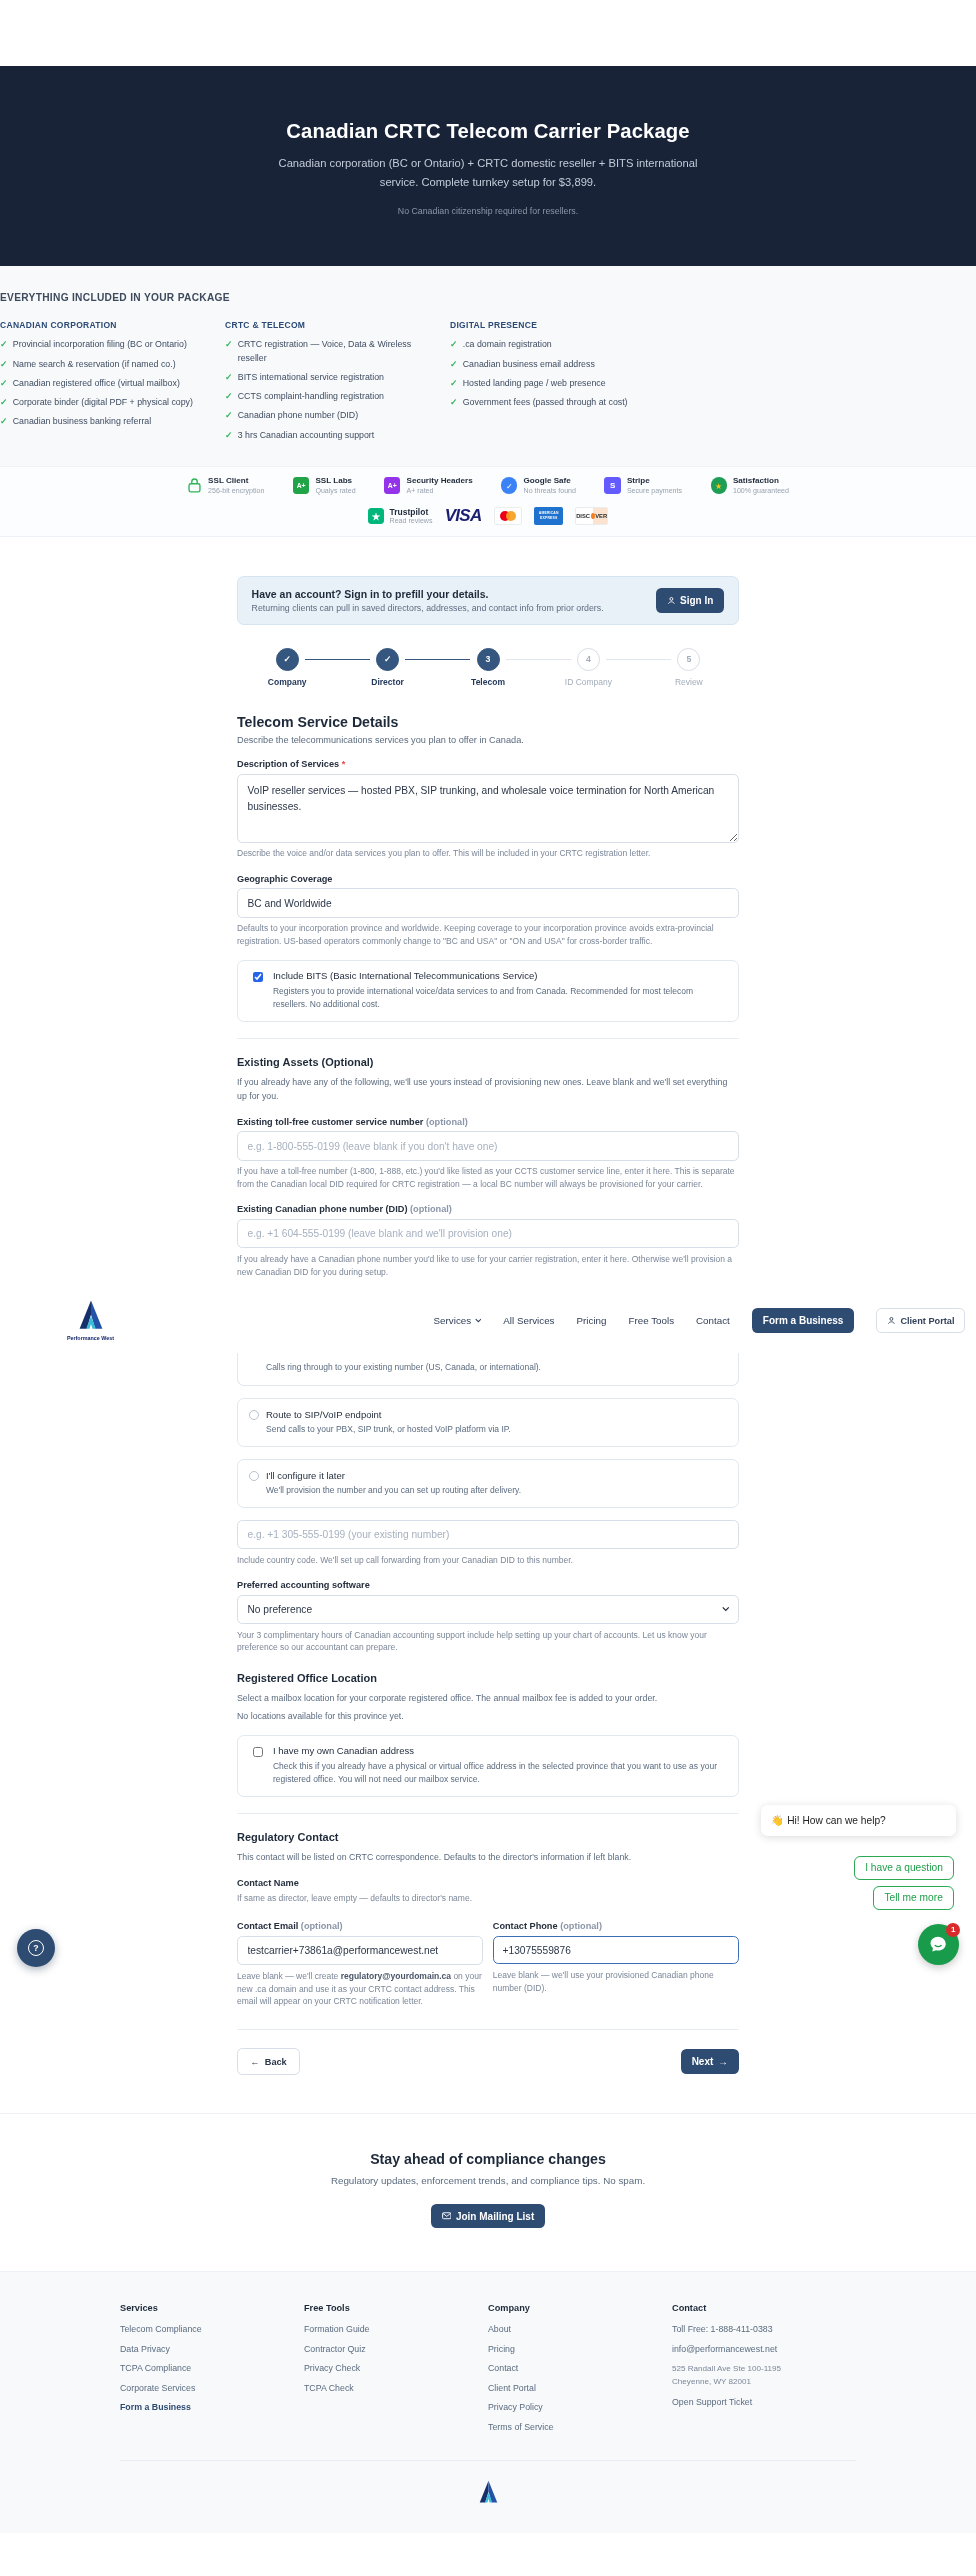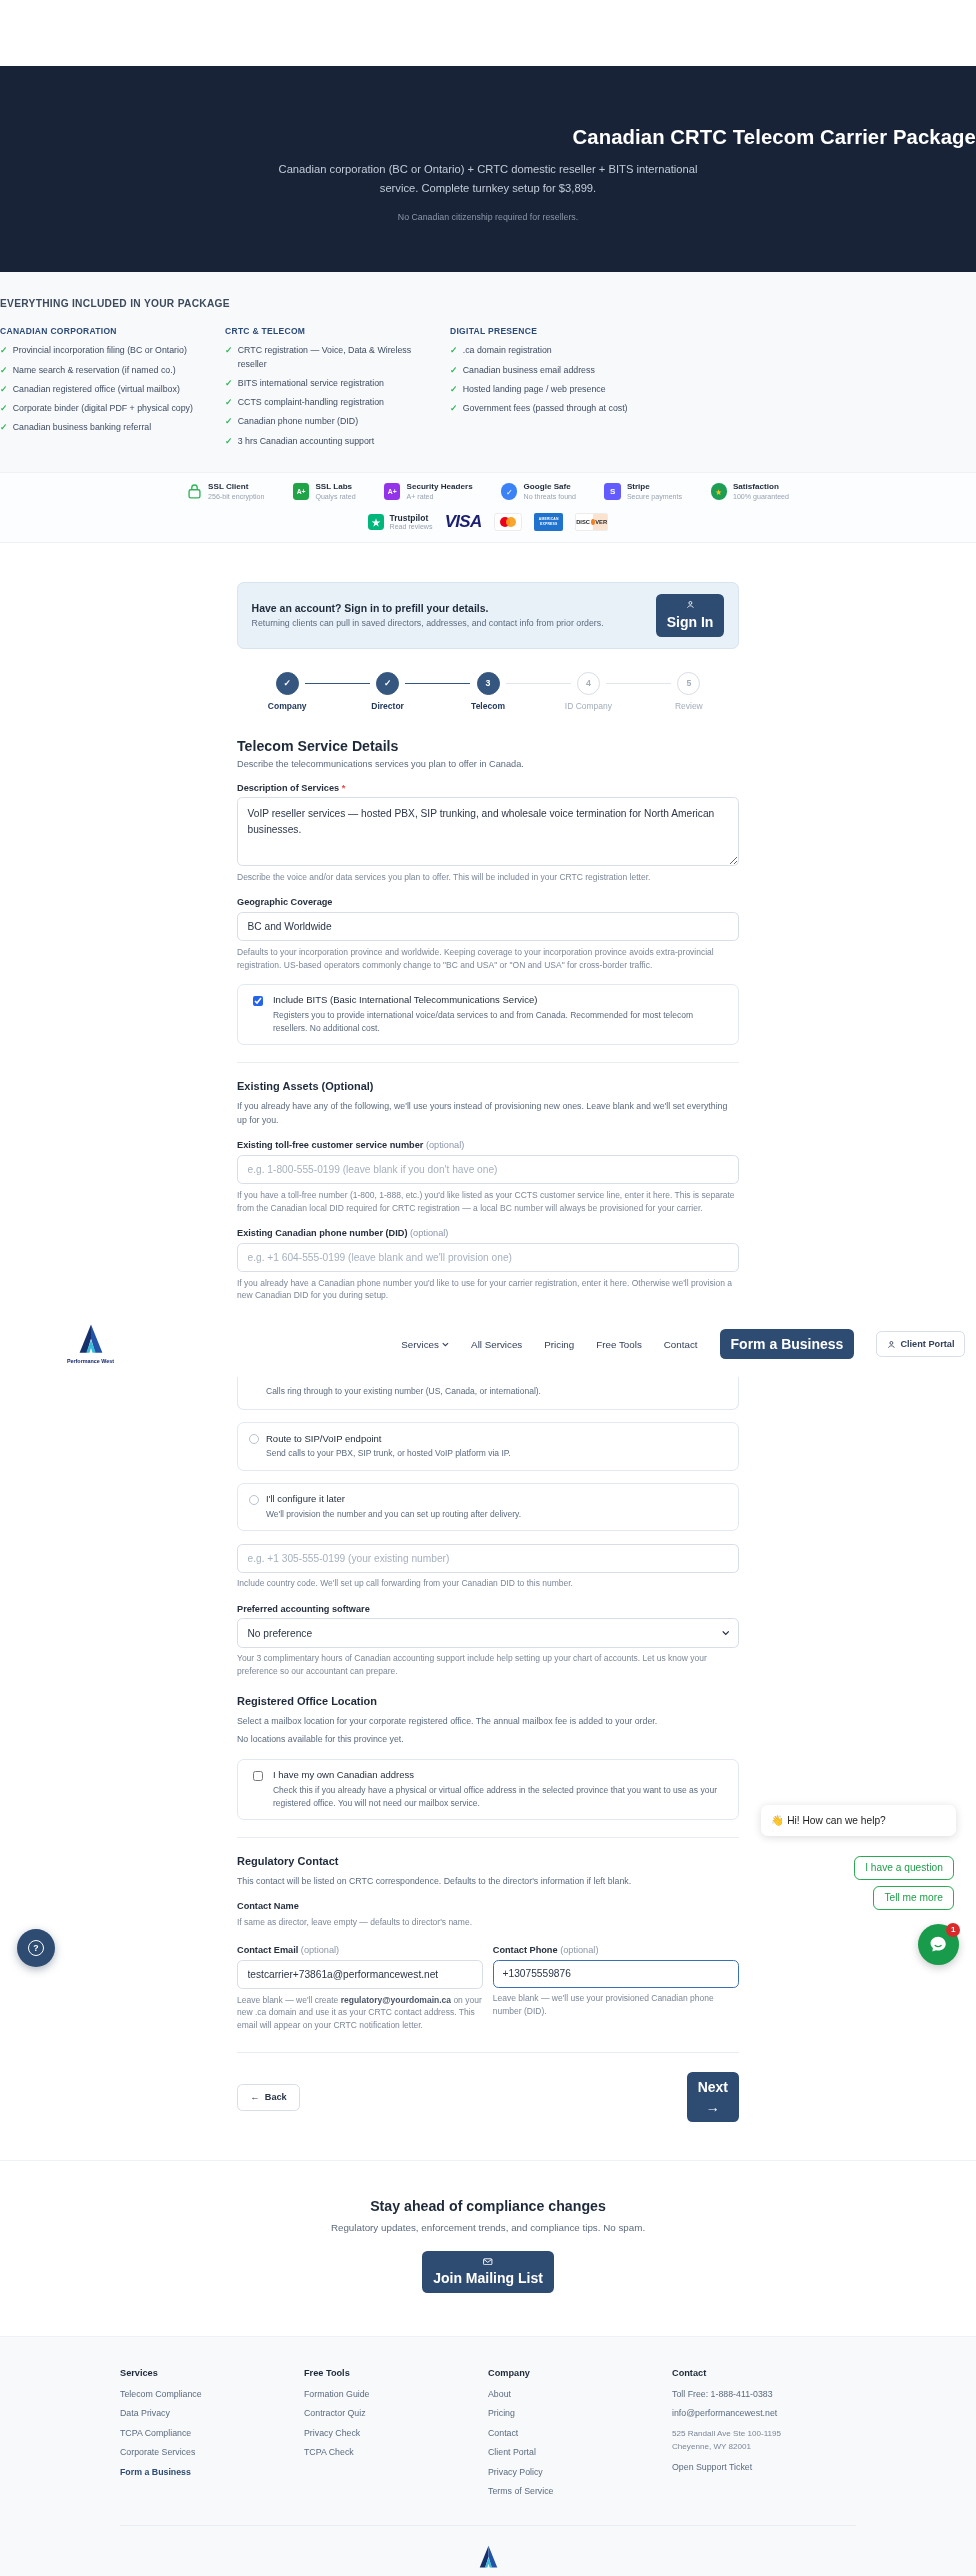--- a/index.html
+++ b/index.html
@@ -5,21 +5,21 @@
   * { box-sizing: border-box; }
   html,body { margin:0; padding:0; }
   body {
     width:976px; position:relative; background:#ffffff;
     font-family:"Liberation Sans", sans-serif; color:#2b3648;
   }
   .top-spacer { height:66px; background:#fff; }
 
   
   .hero { background:#182338; text-align:center; padding:42px 0 50px; }
-  .hero h1 { margin:18px 0 11px; font-size:20.3px; font-weight:bold; color:#ffffff; letter-spacing:0.1px;text-align:right; }
+  .hero h1 { margin:12px 0 11px; font-size:20.3px; font-weight:bold; color:#ffffff; letter-spacing:0.1px; }
   .hero .sub { font-size:11.2px; line-height:1.7; color:#c3ccd9; max-width:447px; margin:0 auto; }
   .hero .note { font-size:8.8px; color:#8b96a8; margin-top:13.6px; }
 
   
   .package { background:#f7f9fb; padding:26px 0 17.6px; }
   .package .heading { text-align:left; font-size:10.2px; font-weight:600; color:#3d4a5c; letter-spacing:0.3px; margin:0 0 17.6px; }
   .cols { display:flex; justify-content:flex-start; gap:31px; }
   .col { width:194px; }
   .col h3 { font-size:8.5px; font-weight:bold; color:#2b4a76; letter-spacing:0.3px; margin:0 0 8.1px; }
   .pitem { display:flex; gap:5.4px; font-size:8.8px; color:#3f4c60; line-height:1.5; margin-bottom:6.1px; }
@@ -52,41 +52,41 @@
   .disc i { width:6.1px; height:6.1px; border-radius:50%; background:#f48024; display:block; }
 
   
   .container { width:502px; margin:0 auto; }
 
   .banner { margin-top:39px; background:#e9f1f8; border:0.7px solid #d6e4f0; border-radius:6.8px;
         padding:11px 13.6px; display:flex; align-items:center; justify-content:space-between; }
   .banner .btit { font-size:10.5px; font-weight:bold; color:#1e2a3a; margin-bottom:3.4px; }
   .banner .bsub { font-size:8.8px; color:#5b6b7f; }
   .btn-navy { background:#2e4b72; color:#fff; border:none; border-radius:5.4px; padding:6.8px 11px;
-        font-size:14px; font-weight:600; display:inline-flex; align-items:center; gap:4.7px; cursor:pointer;
-        font-family:inherit; white-space:nowrap;flex-direction:column; }
+        font-size:10px; font-weight:600; display:inline-flex; align-items:center; gap:4.7px; cursor:pointer;
+        font-family:inherit; white-space:nowrap; }
 
   .steps { display:flex; margin-top:23px; }
   .step { flex:1; display:flex; flex-direction:column; align-items:center; position:relative; }
   .step .c { width:23px; height:23px; border-radius:50%; display:flex; align-items:center; justify-content:center;
         font-size:8.8px; font-weight:bold; background:#fff; border:1.4px solid #d7dde5; color:#a2adbb; z-index:1; }
   .step.done .c, .step.active .c { background:#35567e; border-color:#35567e; color:#fff; }
   .step .lbl { margin-top:6.1px; font-size:8.5px; color:#a2adbb; }
   .step.done .lbl, .step.active .lbl { color:#23395c; font-weight:600; }
   .step::before { content:""; position:absolute; top:11px; height:1.4px; background:#e1e6ec;
         left:calc(-50% + 17.6px); right:calc(50% + 17.6px); }
   .step:first-child::before { display:none; }
   .step.done::before, .step.active::before { background:#35567e; }
 
   .h-form { font-size:14.2px; font-weight:bold; color:#1e2a3a; margin:27px 0 5.4px; }
   .p-sub { font-size:9.2px; color:#5b6b7f; margin:0 0 5.4px; }
 
   .label { font-size:9.2px; font-weight:bold; color:#27303f; margin:13.6px 0 4.7px; display:block; }
   .req { color:#e5484d; }
-  .opt { color:#8b96a8; font-weight:normal; }
+  .opt { color:#8b96a8; font-weight:bold; }
   .inp { width:100%; border:0.7px solid #d7dee8; border-radius:5.4px; font-size:10.2px; color:#2b3648;
         padding:8.1px 9.5px; font-family:inherit; background:#fff; display:block; }
   .inp::placeholder { color:#a6b1bf; }
   textarea.inp { height:69px; resize:vertical; line-height:1.55; }
   .hint { font-size:8.5px; color:#7c8798; line-height:1.5; margin-top:4.7px; }
   .hint .b { font-weight:bold; color:#4a5568; }
   .muted { color:#9aa5b3; }
 
   .cardbox { border:0.7px solid #e2e8f0; border-radius:6.8px; padding:9.5px 11px; margin-top:12.2px; }
   .cb-row { display:flex; gap:6.8px; align-items:flex-start; }

